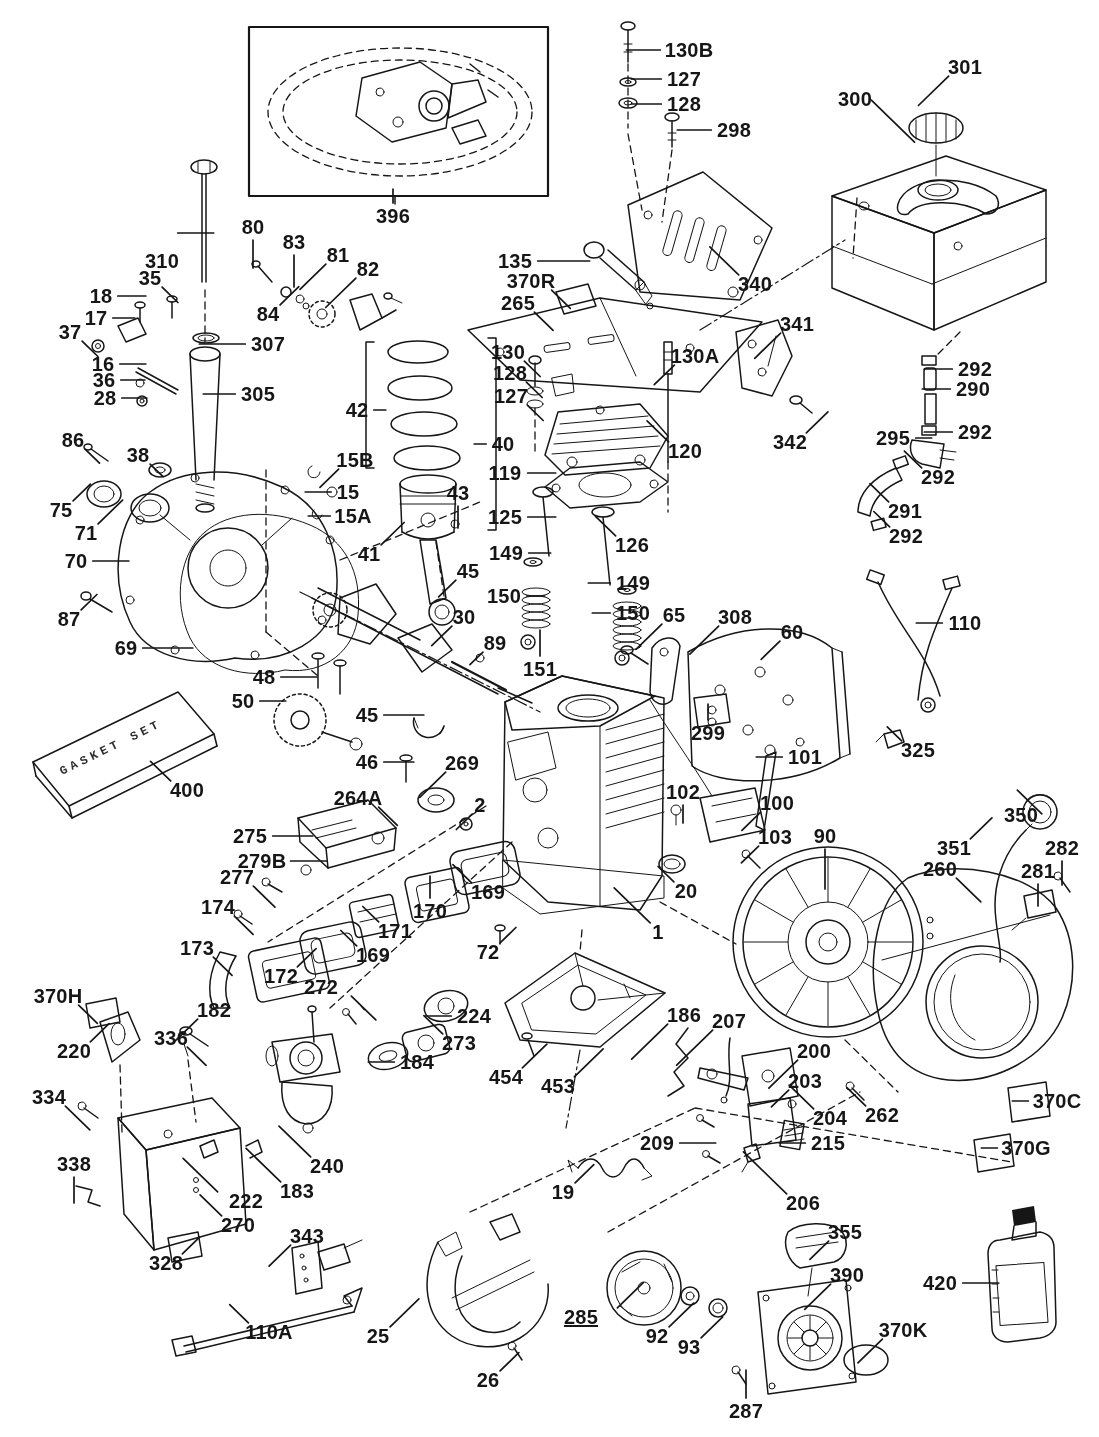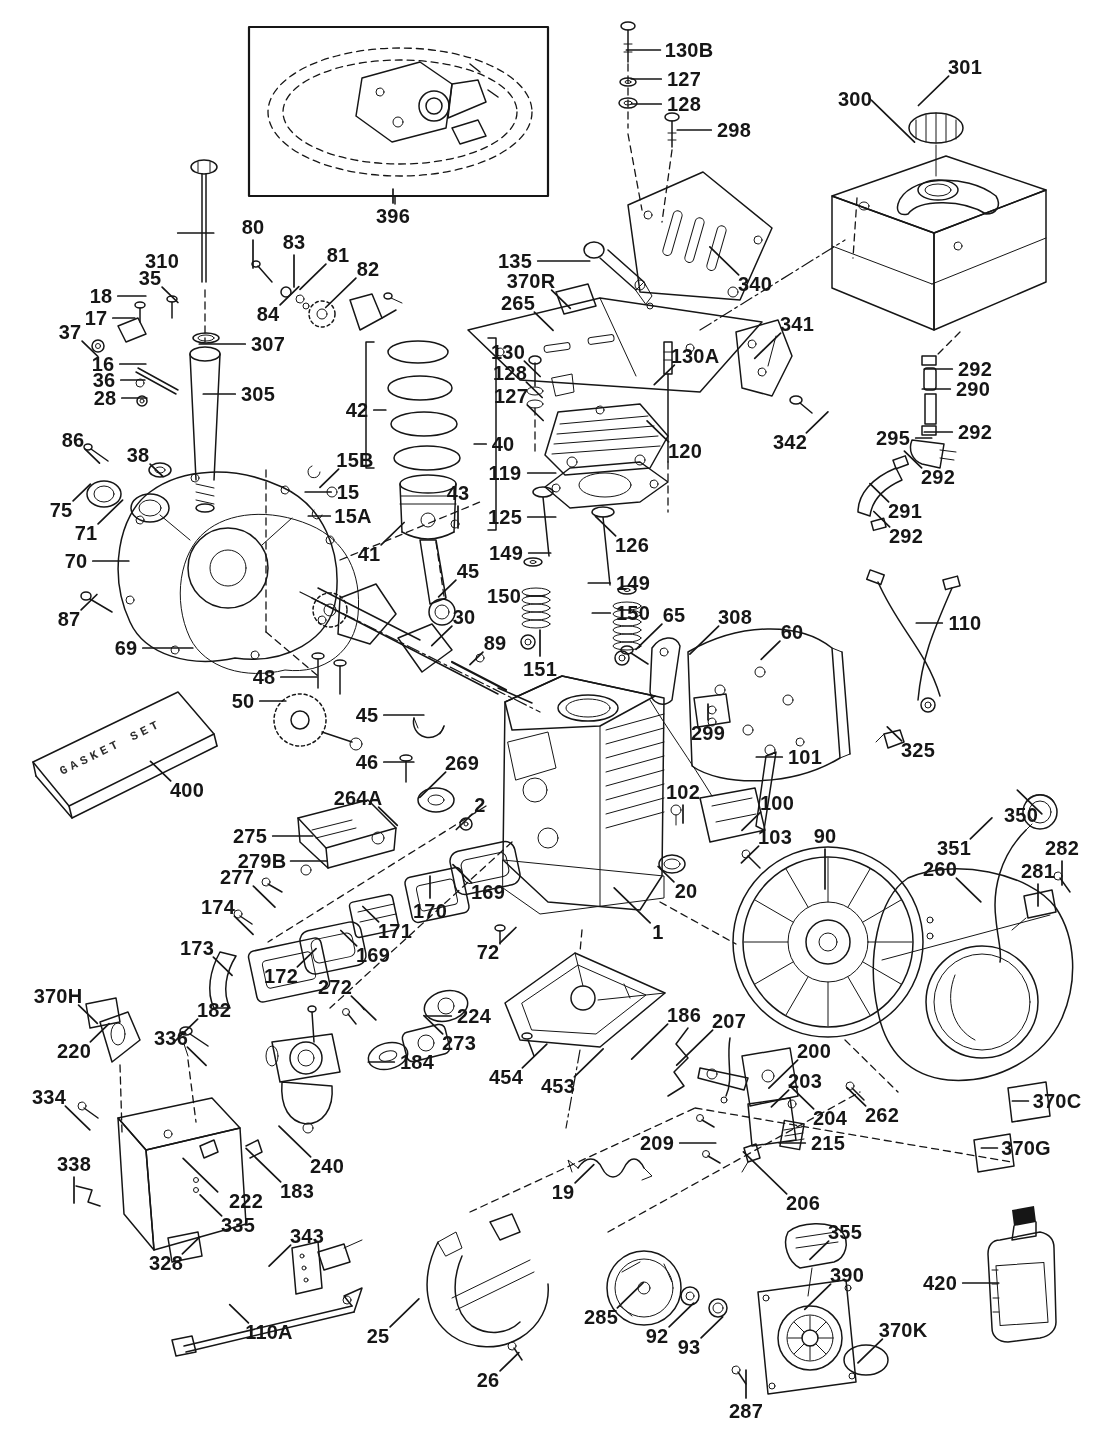--- a/index.html
+++ b/index.html
@@ -897,45 +897,45 @@
       <span class="part-label" style="left: 1038px; top: 871px;">281</span>
       <span class="part-label" style="left: 882px; top: 1115px;">262</span>
       <span class="part-label" style="left: 1057px; top: 1101px;">370C</span>
       <span class="part-label" style="left: 1026px; top: 1148px;">370G</span>
       <span class="part-label" style="left: 58px; top: 996px;">370H</span>
       <span class="part-label" style="left: 74px; top: 1051px;">220</span>
       <span class="part-label" style="left: 171px; top: 1038px;">336</span>
       <span class="part-label" style="left: 49px; top: 1097px;">334</span>
       <span class="part-label" style="left: 74px; top: 1164px;">338</span>
       <span class="part-label" style="left: 166px; top: 1263px;">328</span>
-      <span class="part-label" style="left: 238px; top: 1225px;">335</span>
+      <span class="part-label" style="left: 238px; top: 1225px;">270</span>
       <span class="part-label" style="left: 234px; top: 1201px; margin-left: 12px;">222</span>
       <span class="part-label" style="left: 297px; top: 1191px;">183</span>
       <span class="part-label" style="left: 327px; top: 1166px;">240</span>
       <span class="part-label" style="left: 214px; top: 1010px;">182</span>
-      <span class="part-label" style="left: 335px; top: 987px;">272</span>
+      <span class="part-label" style="left: 321px; top: 987px;">272</span>
       <span class="part-label" style="left: 474px; top: 1016px;">224</span>
       <span class="part-label" style="left: 459px; top: 1043px;">273</span>
       <span class="part-label" style="left: 417px; top: 1062px;">184</span>
       <span class="part-label" style="left: 506px; top: 1077px;">454</span>
       <span class="part-label" style="left: 558px; top: 1086px;">453</span>
       <span class="part-label" style="left: 684px; top: 1015px;">186</span>
       <span class="part-label" style="left: 729px; top: 1021px;">207</span>
       <span class="part-label" style="left: 657px; top: 1143px;">209</span>
       <span class="part-label" style="left: 563px; top: 1192px;">19</span>
       <span class="part-label" style="left: 814px; top: 1051px;">200</span>
       <span class="part-label" style="left: 805px; top: 1081px;">203</span>
       <span class="part-label" style="left: 830px; top: 1118px;">204</span>
       <span class="part-label" style="left: 828px; top: 1143px;">215</span>
       <span class="part-label" style="left: 803px; top: 1203px;">206</span>
       <span class="part-label" style="left: 307px; top: 1236px;">343</span>
       <span class="part-label" style="left: 269px; top: 1332px;">110A</span>
       <span class="part-label" style="left: 378px; top: 1336px;">25</span>
       <span class="part-label" style="left: 488px; top: 1380px;">26</span>
-      <span class="part-label" style="left: 601px; top: 1317px;">285</span>
+      <span class="part-label" style="left: 581px; top: 1317px; text-decoration: underline;">285</span>
       <span class="part-label" style="left: 657px; top: 1336px;">92</span>
       <span class="part-label" style="left: 689px; top: 1347px;">93</span>
       <span class="part-label" style="left: 746px; top: 1411px;">287</span>
       <span class="part-label" style="left: 845px; top: 1232px;">355</span>
       <span class="part-label" style="left: 847px; top: 1275px;">390</span>
       <span class="part-label" style="left: 903px; top: 1330px;">370K</span>
       <span class="part-label" style="left: 940px; top: 1283px;">420</span>
     </div>
 </div>
 

